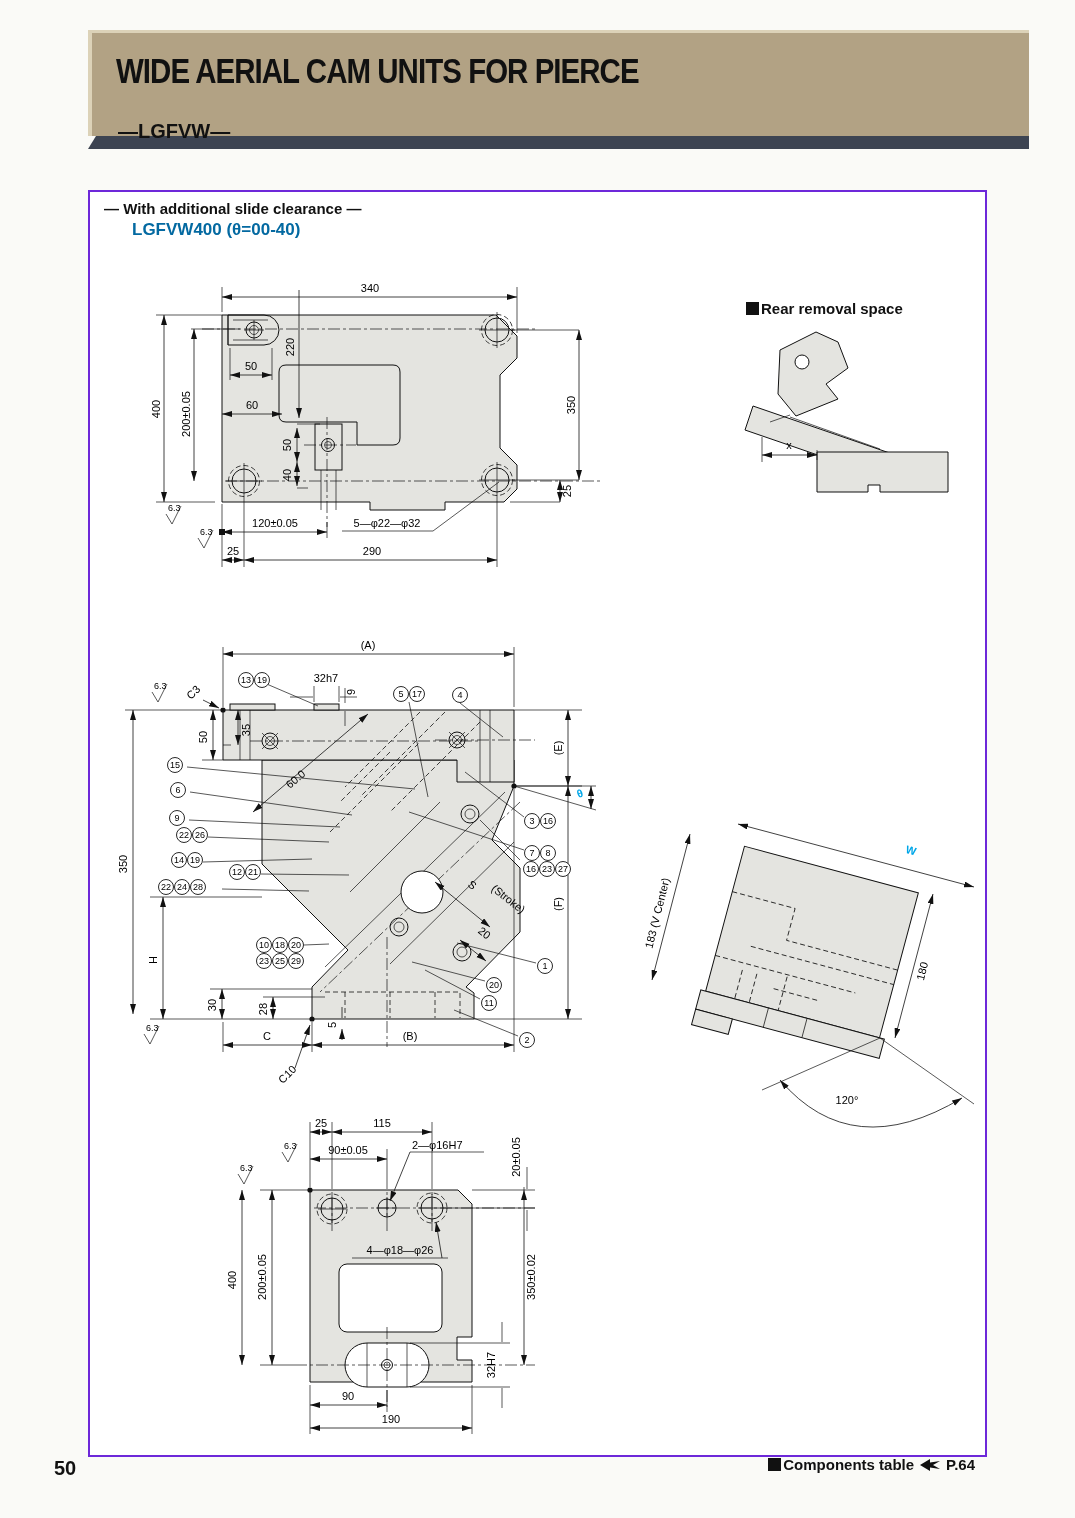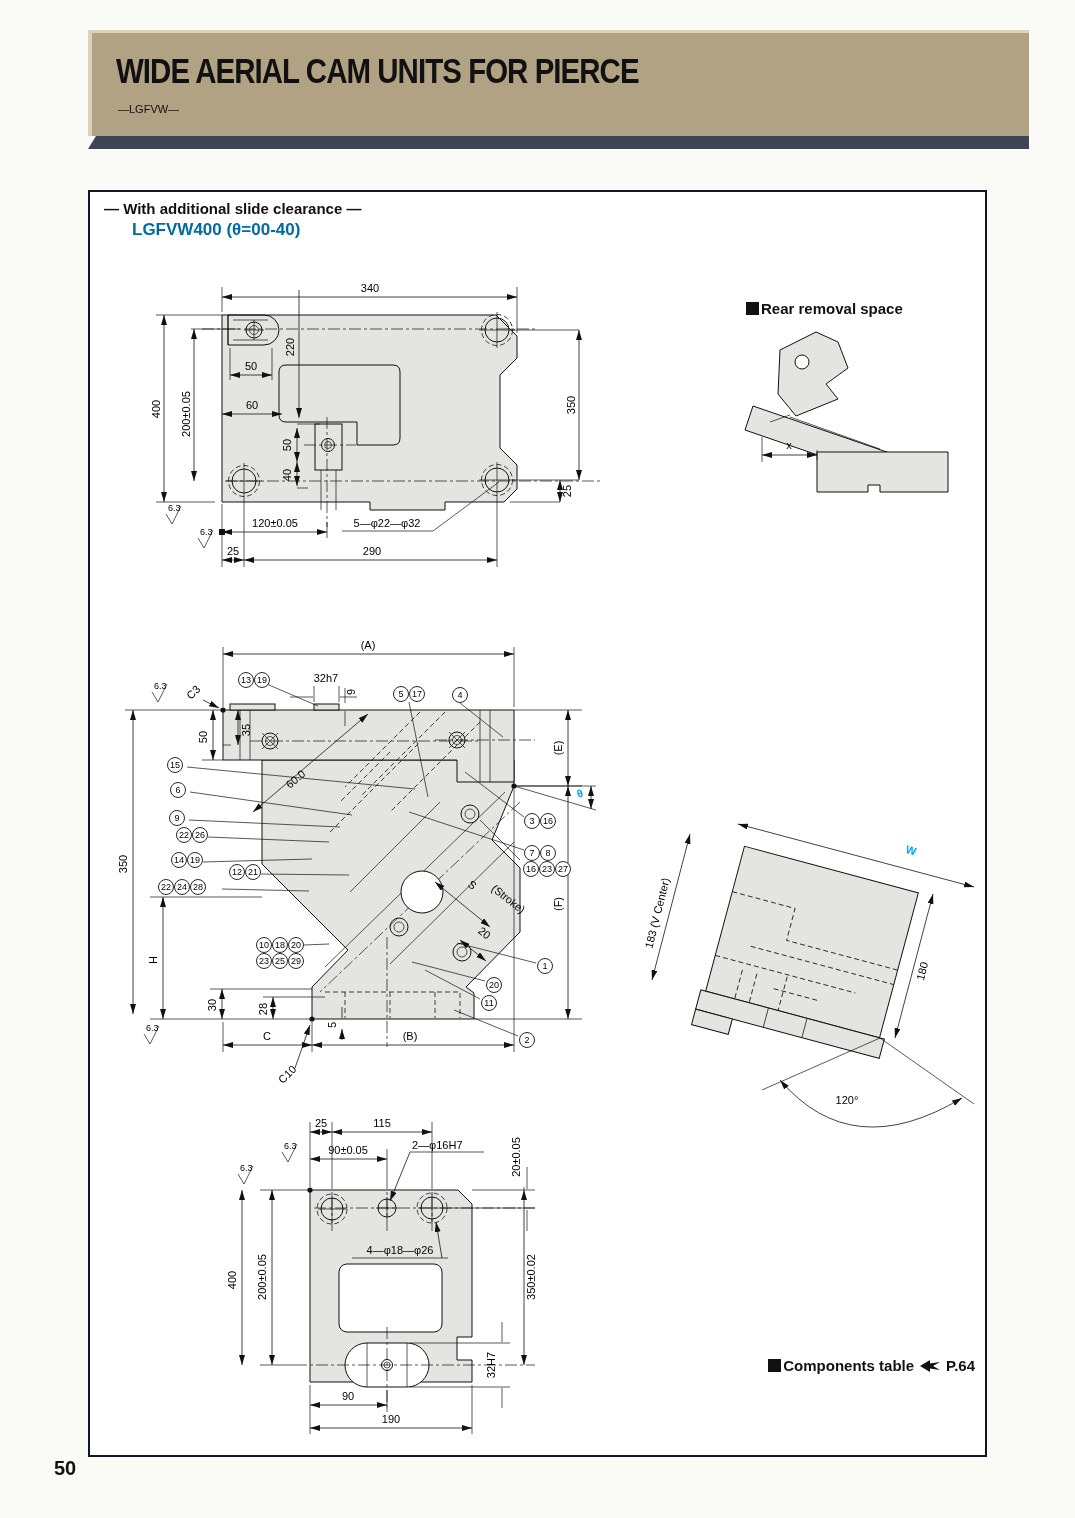--- a/index.html
+++ b/index.html
@@ -5,28 +5,28 @@
   html,body{margin:0;padding:0;}
   body{width:1075px;height:1518px;position:relative;background:#fafaf7;
        font-family:"Liberation Sans",sans-serif;color:#111;}
   
   .band{position:absolute;left:88px;top:30px;width:941px;height:106px;
         background:#b2a284;border-top:3px solid #dcd2b8;border-left:4px solid #dcd2b8;box-sizing:border-box;}
   .navbar{position:absolute;left:88px;top:136px;width:941px;height:13px;background:#3d4452;
         clip-path:polygon(8px 0,100% 0,100% 100%,0 100%);}
   .title{position:absolute;left:116px;top:52px;font-size:31px;font-weight:bold;letter-spacing:-1px;
          transform:scale(.95,1.12);transform-origin:left top;white-space:nowrap;}
-  .subtitle{position:absolute;left:118px;top:103px;font-size:11px;font-weight:normal;}
+  .subtitle{position:absolute;left:118px;top:120px;font-size:20px;font-weight:bold;}
   
-  .frame{position:absolute;left:88px;top:190px;width:895px;height:1263px;border:2px solid #0f172a;background:#fff;}
+  .frame{position:absolute;left:88px;top:190px;width:895px;height:1263px;border:2px solid #6d28d9;background:#fff;}
   .note{position:absolute;left:14px;top:8px;font-size:15px;font-weight:bold;}
   .model{position:absolute;left:42px;top:28px;font-size:17px;font-weight:bold;color:#0369a1;}
   .sechead{position:absolute;display:flex;align-items:center;gap:2px;font-size:15px;font-weight:bold;white-space:nowrap;}
   .rearhead{left:656px;top:108px;}
-  .comps{left:auto;right:10px;top:1165px;justify-content:flex-end;}
+  .comps{left:auto;right:10px;top:1264px;justify-content:flex-end;}
   .sq{width:13px;height:13px;background:#111;display:inline-block;flex:none;}
   .pagenum{position:absolute;left:54px;top:1457px;font-size:20px;font-weight:bold;}
   .refico{margin:0 3px;}
   
   svg text{font-family:"Liberation Sans",sans-serif;font-size:11px;fill:#000;}
   svg text.mid{text-anchor:middle;}
   svg text.s{font-size:9px;}
   svg text.cy{fill:#00a6e8;font-weight:bold;}
   .g{fill:#e4e4e0;stroke:#111;stroke-width:1;}
   .w{fill:#fff;stroke:#111;stroke-width:1;}

